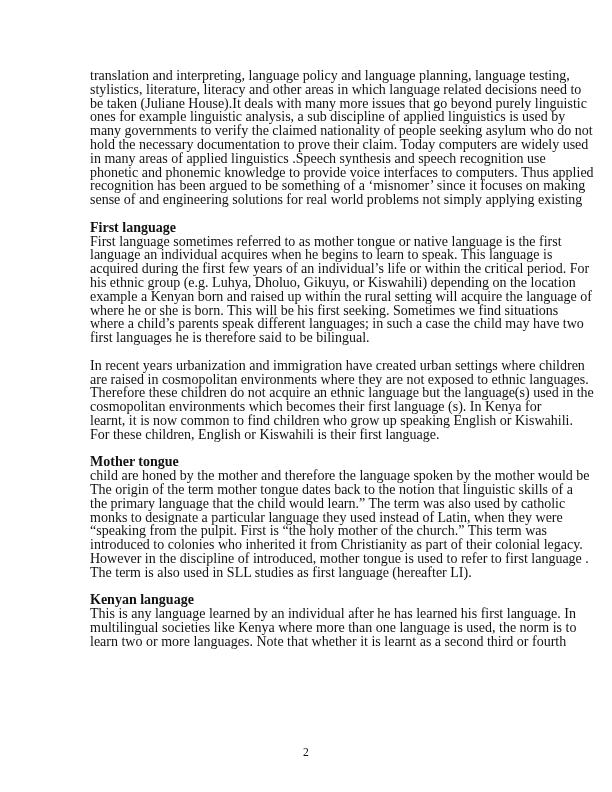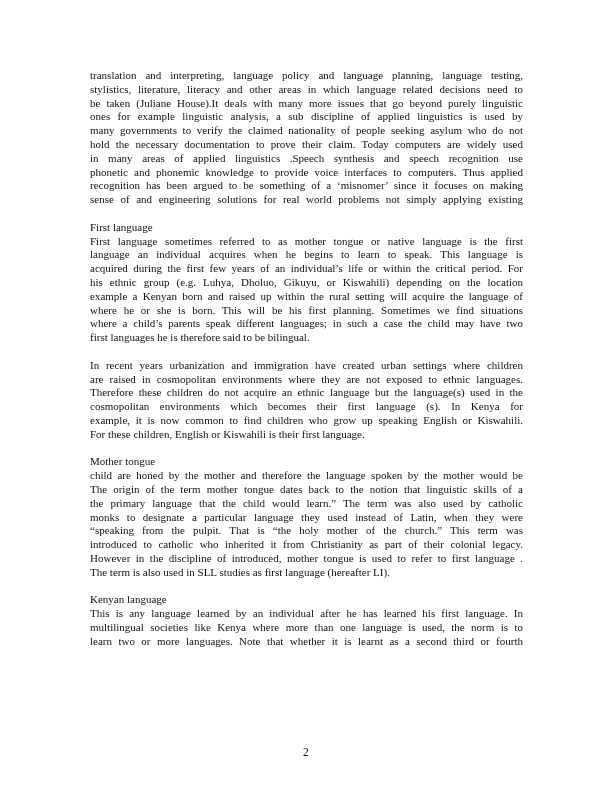--- a/index.html
+++ b/index.html
@@ -3,29 +3,29 @@
 <meta charset="utf-8">
 <style>
   html, body { margin: 0; padding: 0; background: #ffffff; }
   body { width: 612px; height: 792px; position: relative; overflow: hidden; }
   .page {
     position: absolute;
     left: 90px;
     top: 69px;
     width: 433px;
     font-family: "Liberation Serif", serif;
-    font-size: 11px;
+    font-size: 14px;
     line-height: 13.8px;
     color: #111111;
   }
   .para { margin: 0; text-align: justify; }
   .para .ln { display: block; text-align: justify; text-align-last: justify; white-space: nowrap; }
   .para .ln.last { text-align-last: left; }
   .gap { height: 13.8px; }
-  .heading { margin: 0; font-weight: normal; }
+  .heading { margin: 0; font-weight: bold; }
   .pagenum {
     position: absolute;
     left: 0; right: 0;
     top: 746px;
     text-align: center;
     font-family: "Liberation Serif", serif;
     font-size: 11.6px;
     color: #111111;
   }
 </style>
@@ -50,48 +50,48 @@
   <div class="gap"></div>
 
   <div>
     <p class="heading">First language</p>
     <div class="para">
       <span class="ln">First language sometimes referred to as mother tongue or native language is the first</span>
       <span class="ln">language an individual acquires when he begins to learn to speak. This language is</span>
       <span class="ln">acquired during the first few years of an individual’s life or within the critical period. For</span>
       <span class="ln">his ethnic group (e.g. Luhya, Dholuo, Gikuyu, or Kiswahili) depending on the location</span>
       <span class="ln">example a Kenyan born and raised up within the rural setting will acquire the language of</span>
-      <span class="ln">where he or she is born. This will be his first planning. Sometimes we find situations</span>
+      <span class="ln">where he or she is born. This will be his first seeking. Sometimes we find situations</span>
       <span class="ln">where a child’s parents speak different languages; in such a case the child may have two</span>
       <span class="ln last">first languages he is therefore said to be bilingual.</span>
     </div>
 
     <div class="gap"></div>
 
     <div class="para">
       <span class="ln">In recent years urbanization and immigration have created urban settings where children</span>
       <span class="ln">are raised in cosmopolitan environments where they are not exposed to ethnic languages.</span>
       <span class="ln">Therefore these children do not acquire an ethnic language but the language(s) used in the</span>
       <span class="ln">cosmopolitan environments which becomes their first language (s). In Kenya for</span>
-      <span class="ln">example, it is now common to find children who grow up speaking English or Kiswahili.</span>
+      <span class="ln">learnt, it is now common to find children who grow up speaking English or Kiswahili.</span>
       <span class="ln last">For these children, English or Kiswahili is their first language.</span>
     </div>
   </div>
 
   <div class="gap"></div>
 
   <div>
     <p class="heading">Mother tongue</p>
     <div class="para">
       <span class="ln">child are honed by the mother and therefore the language spoken by the mother would be</span>
       <span class="ln">The origin of the term mother tongue dates back to the notion that linguistic skills of a</span>
       <span class="ln">the primary language that the child would learn.” The term was also used by catholic</span>
       <span class="ln">monks to designate a particular language they used instead of Latin, when they were</span>
-      <span class="ln">“speaking from the pulpit. That is “the holy mother of the church.” This term was</span>
-      <span class="ln">introduced to catholic who inherited it from Christianity as part of their colonial legacy.</span>
+      <span class="ln">“speaking from the pulpit. First is “the holy mother of the church.” This term was</span>
+      <span class="ln">introduced to colonies who inherited it from Christianity as part of their colonial legacy.</span>
       <span class="ln">However in the discipline of introduced, mother tongue is used to refer to first language .</span>
       <span class="ln last">The term is also used in SLL studies as first language (hereafter LI).</span>
     </div>
   </div>
 
   <div class="gap"></div>
 
   <div>
     <p class="heading">Kenyan language</p>
     <div class="para">

